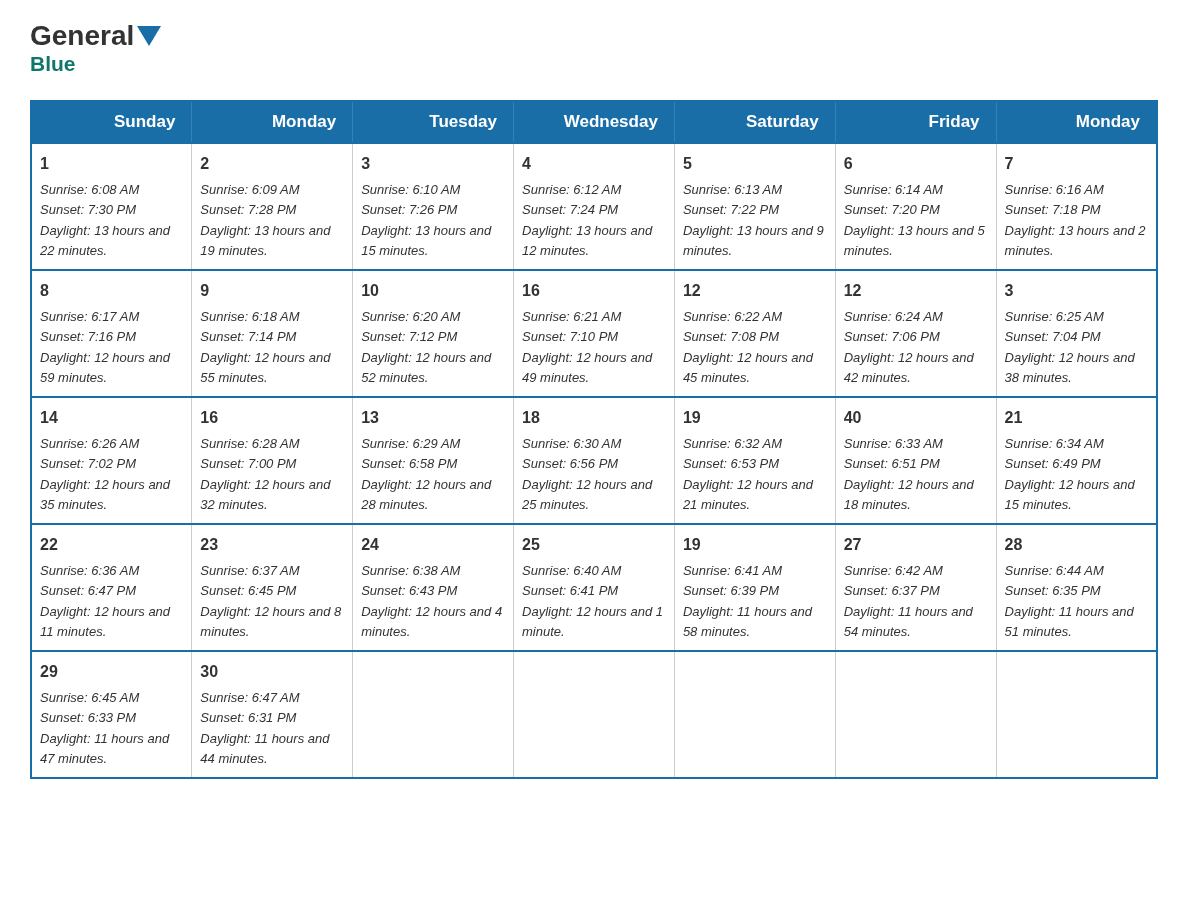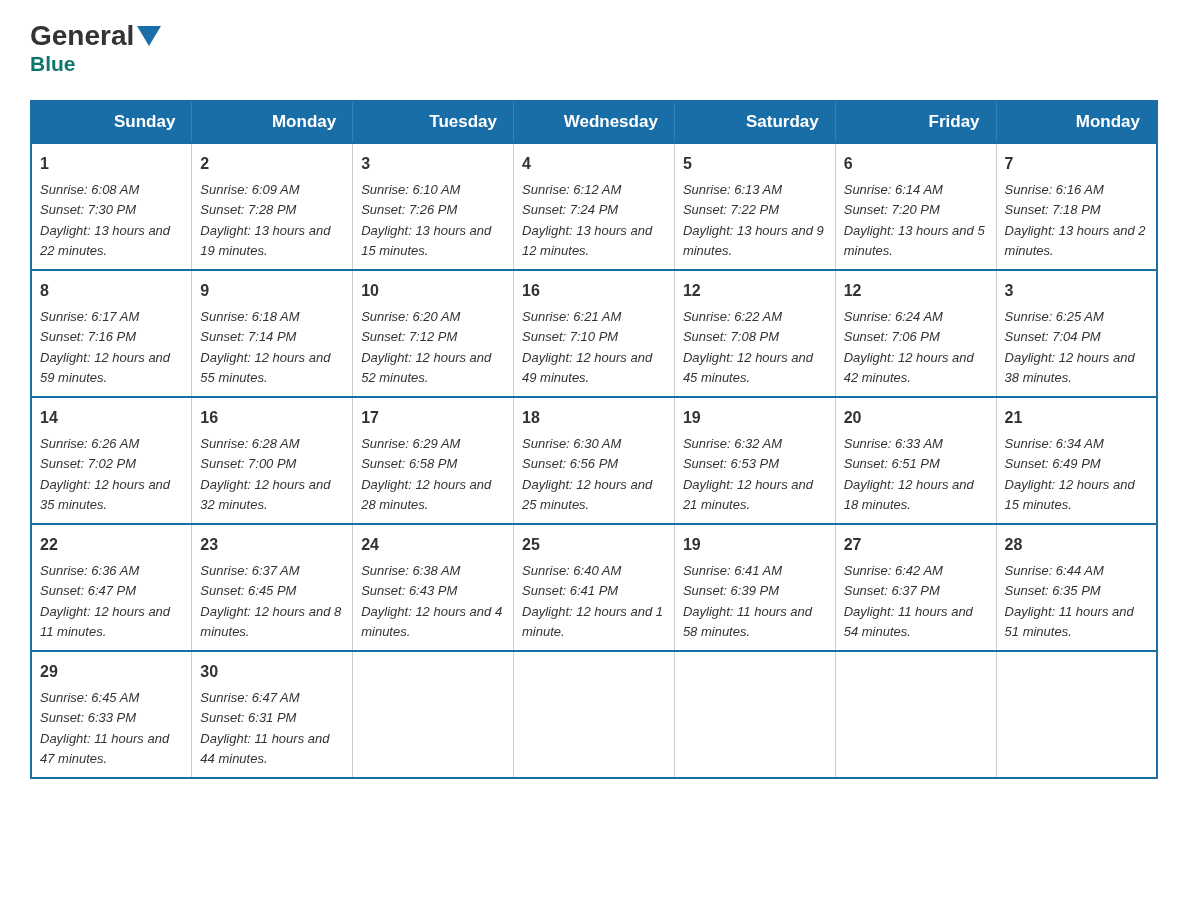--- a/index.html
+++ b/index.html
@@ -209,33 +209,33 @@
       <tr>
         <td>
         <span class="day-number">14</span>
         <span class="day-info">Sunrise: 6:26 AM<br>Sunset: 7:02 PM<br>Daylight: 12 hours and 35 minutes.</span>
       </td>
         <td>
         <span class="day-number">16</span>
         <span class="day-info">Sunrise: 6:28 AM<br>Sunset: 7:00 PM<br>Daylight: 12 hours and 32 minutes.</span>
       </td>
         <td>
-        <span class="day-number">17</span>
+        <span class="day-number">13</span>
         <span class="day-info">Sunrise: 6:29 AM<br>Sunset: 6:58 PM<br>Daylight: 12 hours and 28 minutes.</span>
       </td>
         <td>
         <span class="day-number">18</span>
         <span class="day-info">Sunrise: 6:30 AM<br>Sunset: 6:56 PM<br>Daylight: 12 hours and 25 minutes.</span>
       </td>
         <td>
         <span class="day-number">19</span>
         <span class="day-info">Sunrise: 6:32 AM<br>Sunset: 6:53 PM<br>Daylight: 12 hours and 21 minutes.</span>
       </td>
         <td>
-        <span class="day-number">20</span>
+        <span class="day-number">40</span>
         <span class="day-info">Sunrise: 6:33 AM<br>Sunset: 6:51 PM<br>Daylight: 12 hours and 18 minutes.</span>
       </td>
         <td>
         <span class="day-number">21</span>
         <span class="day-info">Sunrise: 6:34 AM<br>Sunset: 6:49 PM<br>Daylight: 12 hours and 15 minutes.</span>
       </td>
       </tr>
       <tr>
         <td>
         <span class="day-number">22</span>

